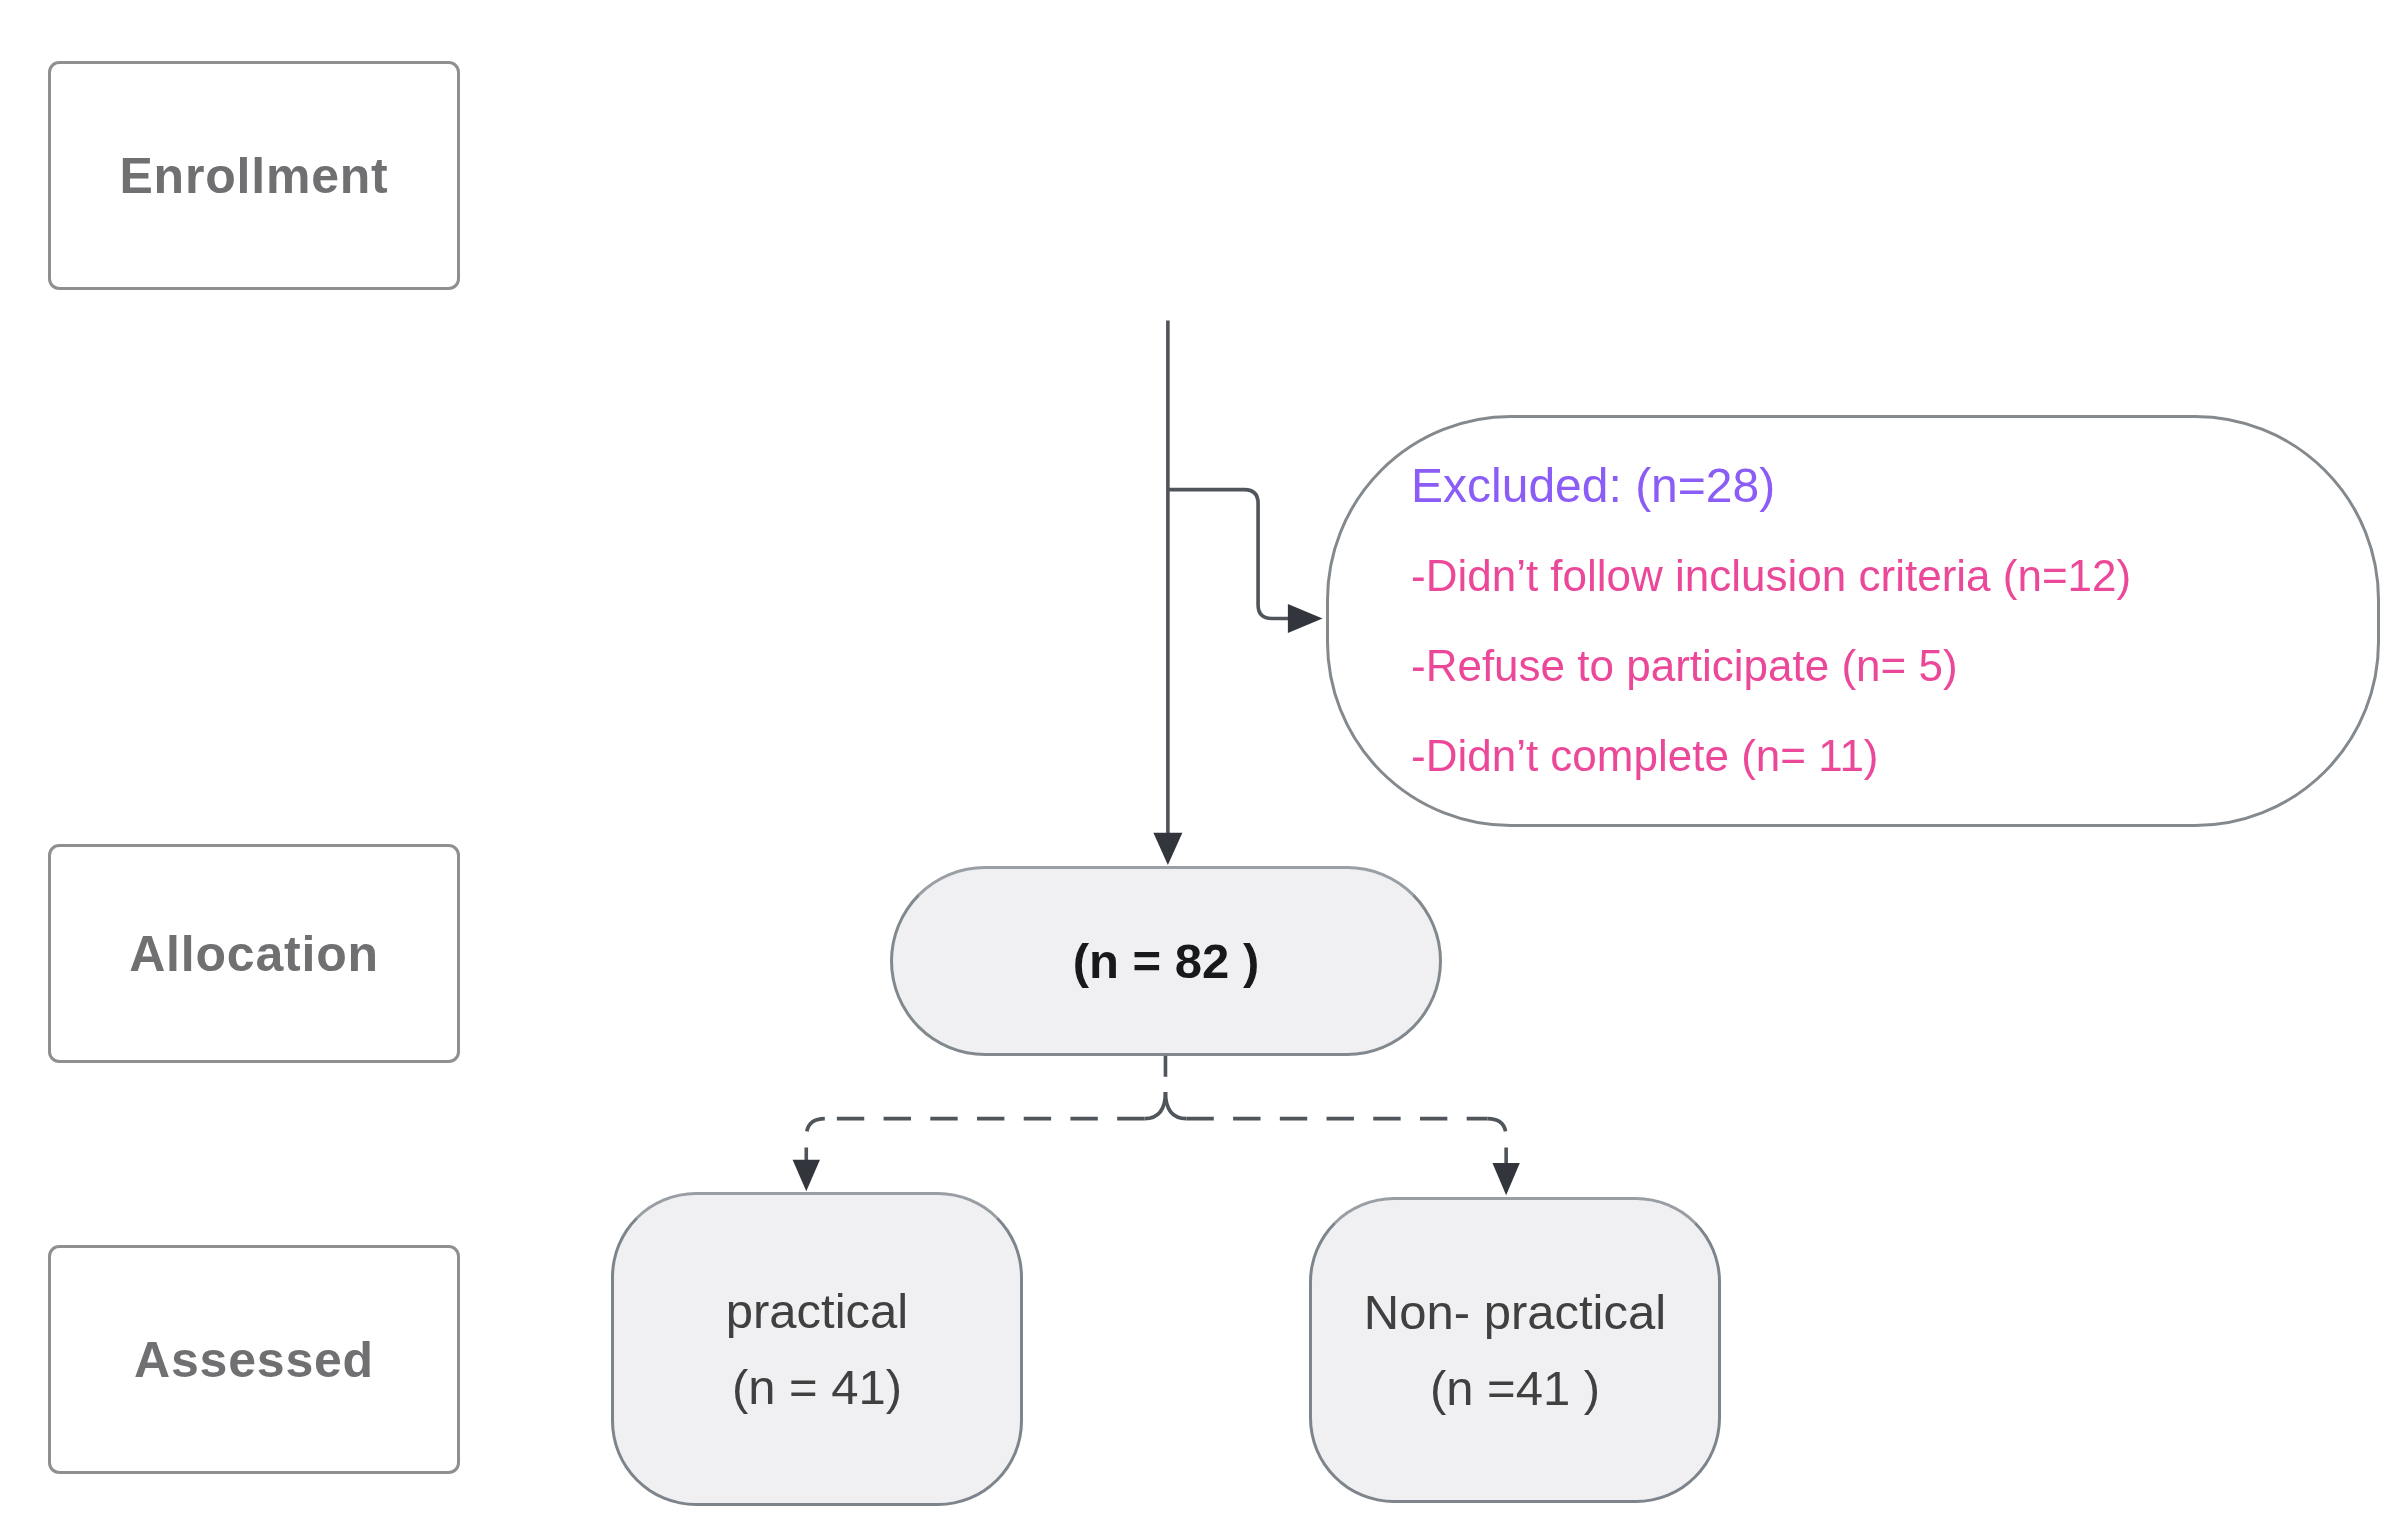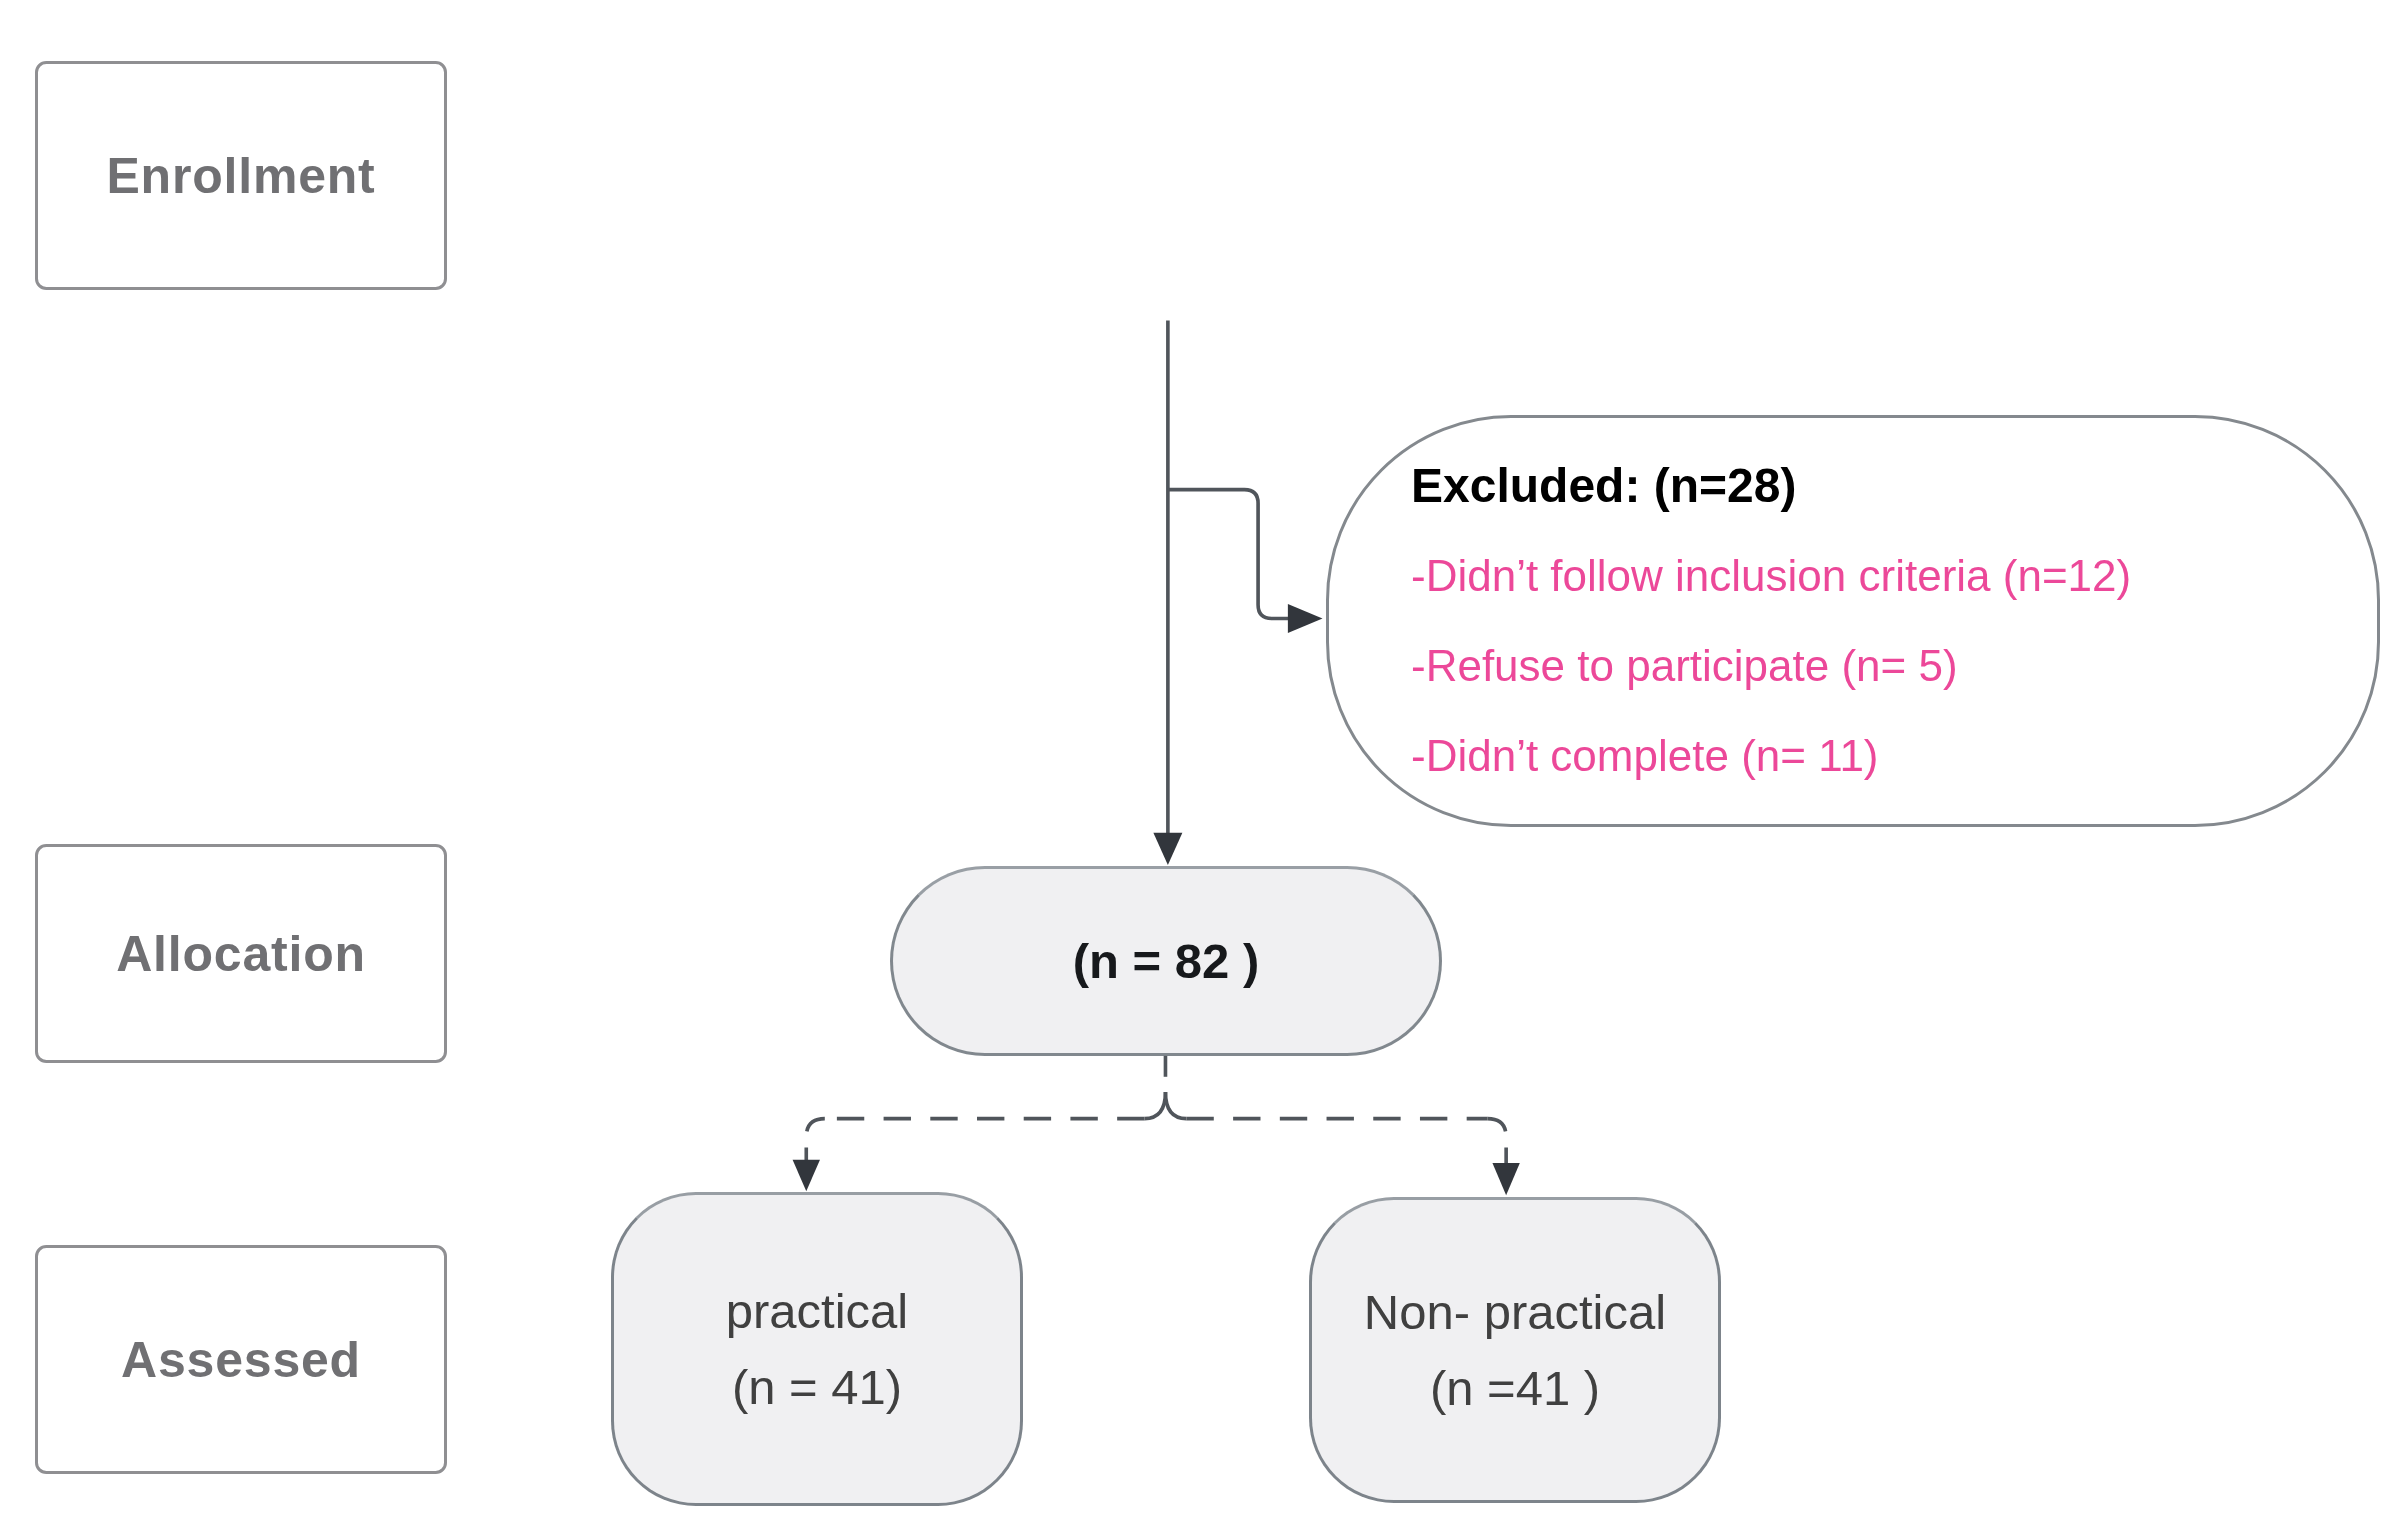--- a/index.html
+++ b/index.html
@@ -12,21 +12,21 @@
     width: 2401px;
     height: 1531px;
     background: #ffffff;
     font-family: "Liberation Sans", "DejaVu Sans", sans-serif;
     overflow: hidden;
   }
 
   
   .stage-box {
     position: absolute;
-    left: 35px;
+    left: 48px;
     width: 412px;
     background: #ffffff;
     border: 3.2px solid #8f8f92;
     border-radius: 11.3px;
     display: flex;
     align-items: center;
     justify-content: center;
     box-sizing: border-box;
   }
   .stage-box .stage-label {
@@ -68,22 +68,22 @@
     background: #ffffff;
     border: 3.2px solid #84898e;
     border-radius: 185px;
     align-items: flex-start;
     text-align: left;
     padding-left: 82px;
     padding-right: 32px;
   }
   .node-excluded .excl-title {
     font-size: 48px;
-    font-weight: bold;
-    color: #000000;
+    font-weight: normal;
+    color: #8b5cf6;
     line-height: 90px;
     white-space: nowrap;
   }
   .node-excluded .excl-item {
     font-size: 44px;
     color: #ec4899;
     line-height: 90px;
     white-space: nowrap;
   }
   .node-allocated {

